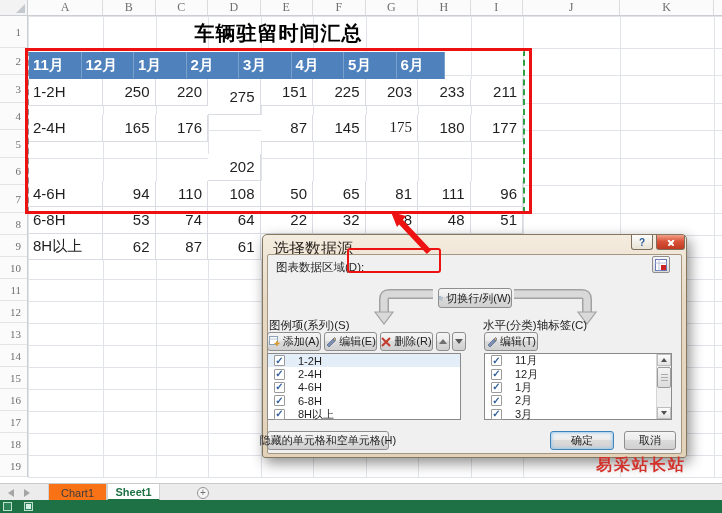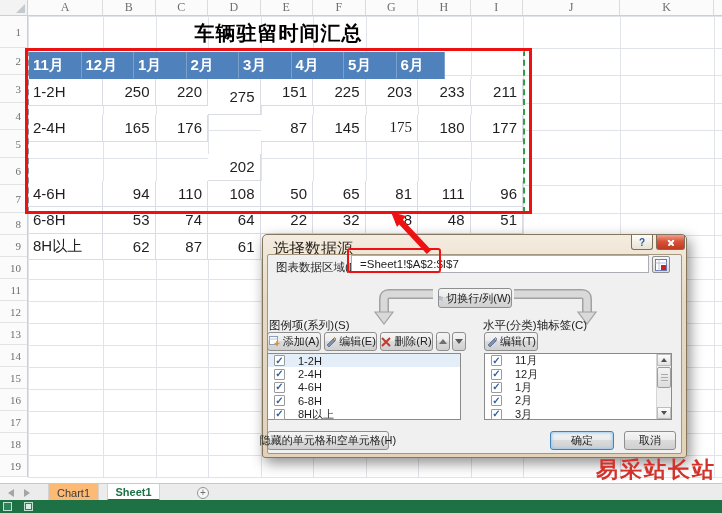--- a/index.html
+++ b/index.html
@@ -95,32 +95,32 @@
   
   .annot{position:absolute;left:0;top:0;width:722px;height:513px;z-index:40;pointer-events:none}
   .red-range-outline{position:absolute;left:347px;top:248px;width:94px;height:25px;border:2px solid #ee1111;border-radius:3px;z-index:41;pointer-events:none}
 
   
   .tabbar{position:absolute;left:0;top:483px;width:722px;height:17px;background:#ececec;border-top:1px solid #c9c9c9;z-index:20}
   .navtri{position:absolute;top:5px;width:0;height:0}
   .nav-left{left:8px;border-top:4px solid transparent;border-bottom:4px solid transparent;border-right:6px solid #a5a5a5}
   .nav-right{left:24px;border-top:4px solid transparent;border-bottom:4px solid transparent;border-left:6px solid #a5a5a5}
   .tab{position:absolute;top:0;height:17px;display:flex;align-items:center;justify-content:center;font-size:11px;border-left:1px solid #d2d2d2;border-right:1px solid #d2d2d2}
-  .tab-chart{left:48px;width:51px;background:#fdba74;color:#3c3c3c}
+  .tab-chart{left:48px;width:59px;background:#f97316;color:#3c3c3c}
   .tab-sheet{left:107px;width:53px;background:#fff;color:#1e7145;font-weight:bold;border-bottom:2px solid #1e7145}
   .addsheet{position:absolute;left:197px;top:3px;width:12px;height:12px;border:1px solid #949494;border-radius:50%;
             display:flex;align-items:center;justify-content:center;font-size:10px;line-height:10px;color:#6f6f6f;background:#f6f6f6}
   .statusbar{position:absolute;left:0;top:500px;width:722px;height:13px;background:#1e7145;z-index:20}
   .st-icon{position:absolute;top:2px;width:9px;height:9px;border:1px solid #bfe0cf;background:#2c835a}
   .st-icon.i1{left:3px}.st-icon.i2{left:24px}
   .st-icon.i2::after{content:"";position:absolute;left:1px;top:1px;width:5px;height:5px;background:#d7efe2}
 
   
   .wm{position:absolute;z-index:60;pointer-events:none}
-  .wm-title{left:596px;top:455px;width:126px;font-family:Liberation Mono, monospace;font-weight:bold;font-size:22px;color:#d2322b;letter-spacing:2px;white-space:nowrap}
+  .wm-title{left:596px;top:455px;width:126px;font-family:Liberation Mono, monospace;font-weight:bold;font-size:16px;color:#d2322b;letter-spacing:2px;white-space:nowrap}
   .wm-url{left:594px;top:485px;width:128px;font-family:"Liberation Mono",monospace;font-size:12px;color:#9e9e9e;letter-spacing:1px;white-space:nowrap}
 </style>
 </head>
 <body>
 
 <div class="stage">
 
   <div class="colhdr-strip" id="colHeaders">
       <div class="colh" style="left: 28px; width: 75px;">A</div>
       <div class="colh" style="left: 103px; width: 52.5px;">B</div>
@@ -267,21 +267,20 @@
     <div class="dlg-title">选择数据源</div>
     <div class="cap-btn help-btn">
       <span>?</span>
     </div>
     <div class="cap-btn close-btn">
       <span class="close-x"></span>
     </div>
     <div class="dlg-client"></div>
 
     <div class="fld-label">图表数据区域(D):</div>
-    <input class="fld-input" readonly="" value="=Sheet1!$A$2:$I$7" style="">
     <div class="range-btn">
       <svg width="12" height="12" viewBox="0 0 12 12">
         <rect x="0.5" y="0.5" width="11" height="11" fill="#fff" stroke="#6a7ab8"></rect>
         <line x1="0.5" y1="4" x2="11.5" y2="4" stroke="#b9c2da" stroke-width="1"></line>
         <line x1="4" y1="0.5" x2="4" y2="11.5" stroke="#b9c2da" stroke-width="1"></line>
         <rect x="6" y="6" width="5" height="5" fill="#cc2222"></rect>
       </svg>
     </div>
 
     <svg class="abs" style="left:108px;top:52px" width="230" height="40" viewBox="0 0 230 40">

